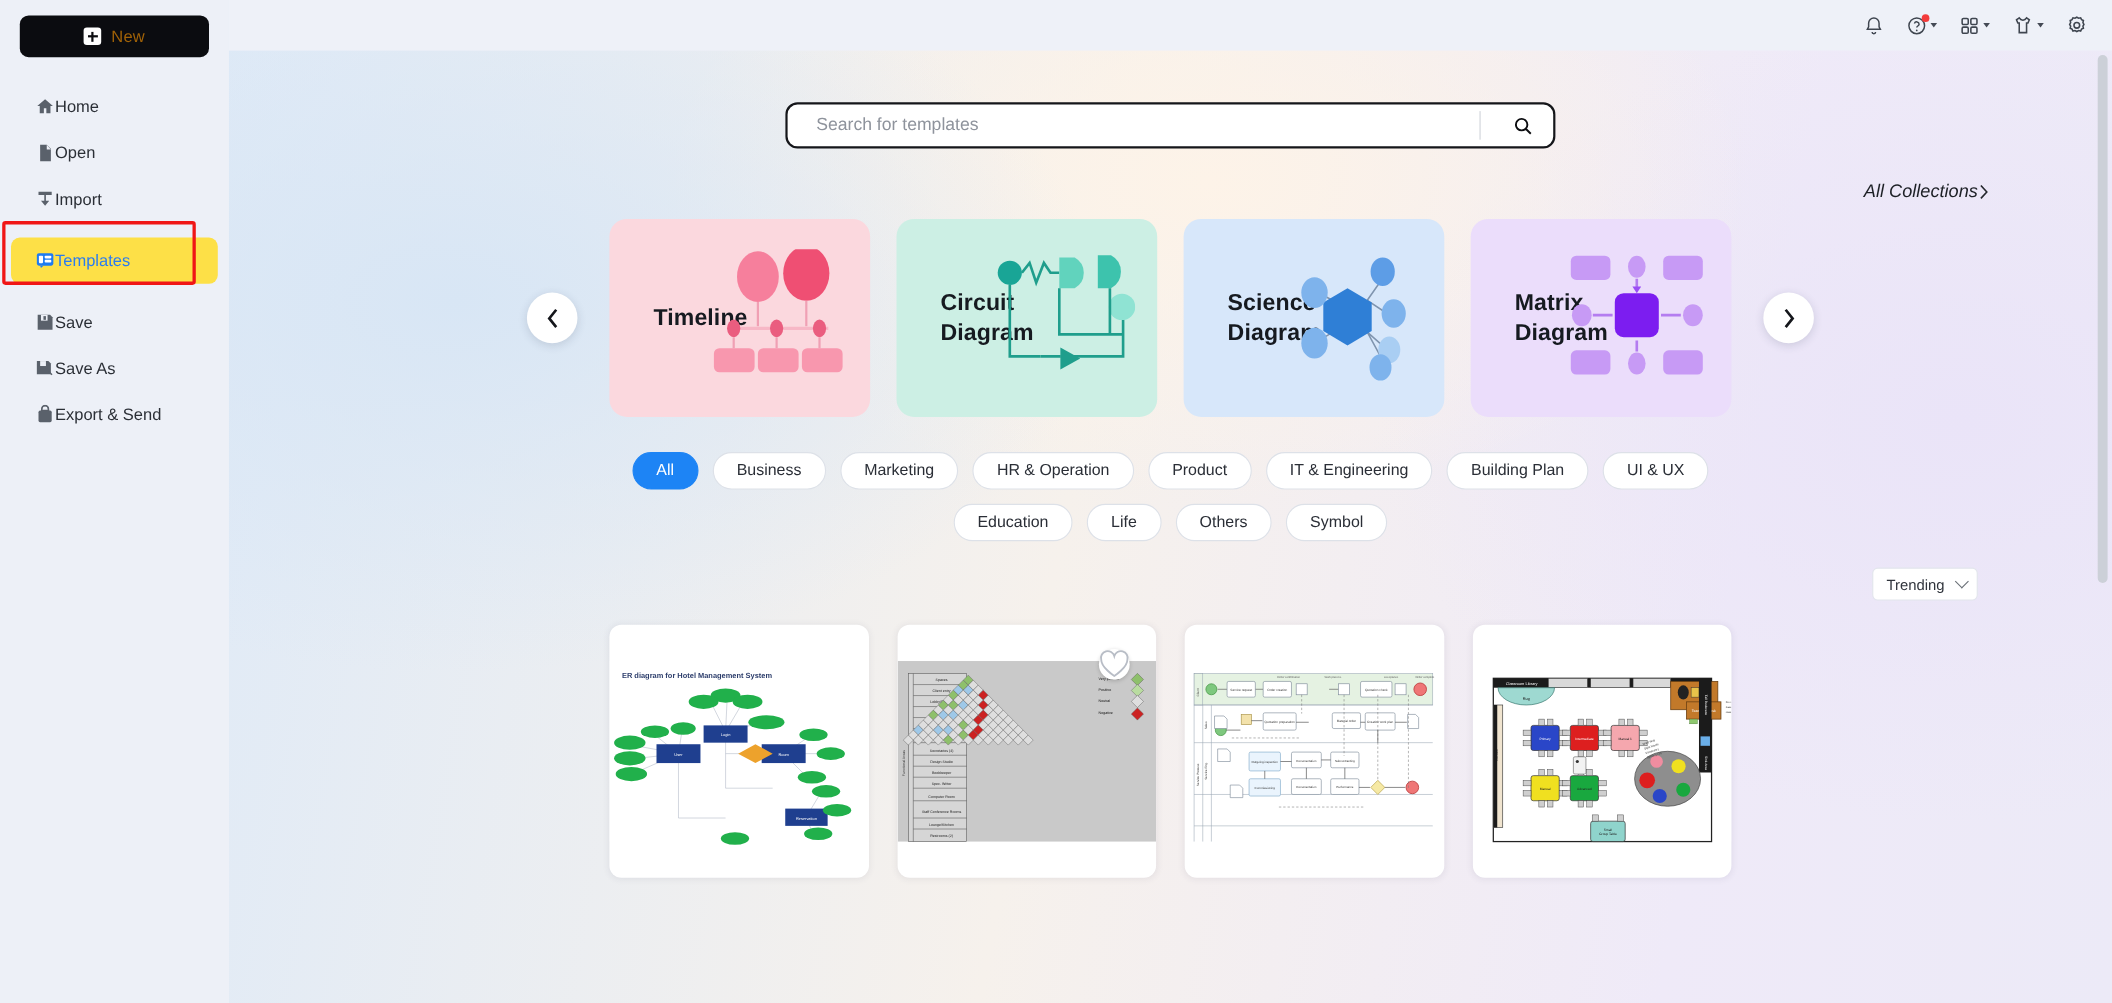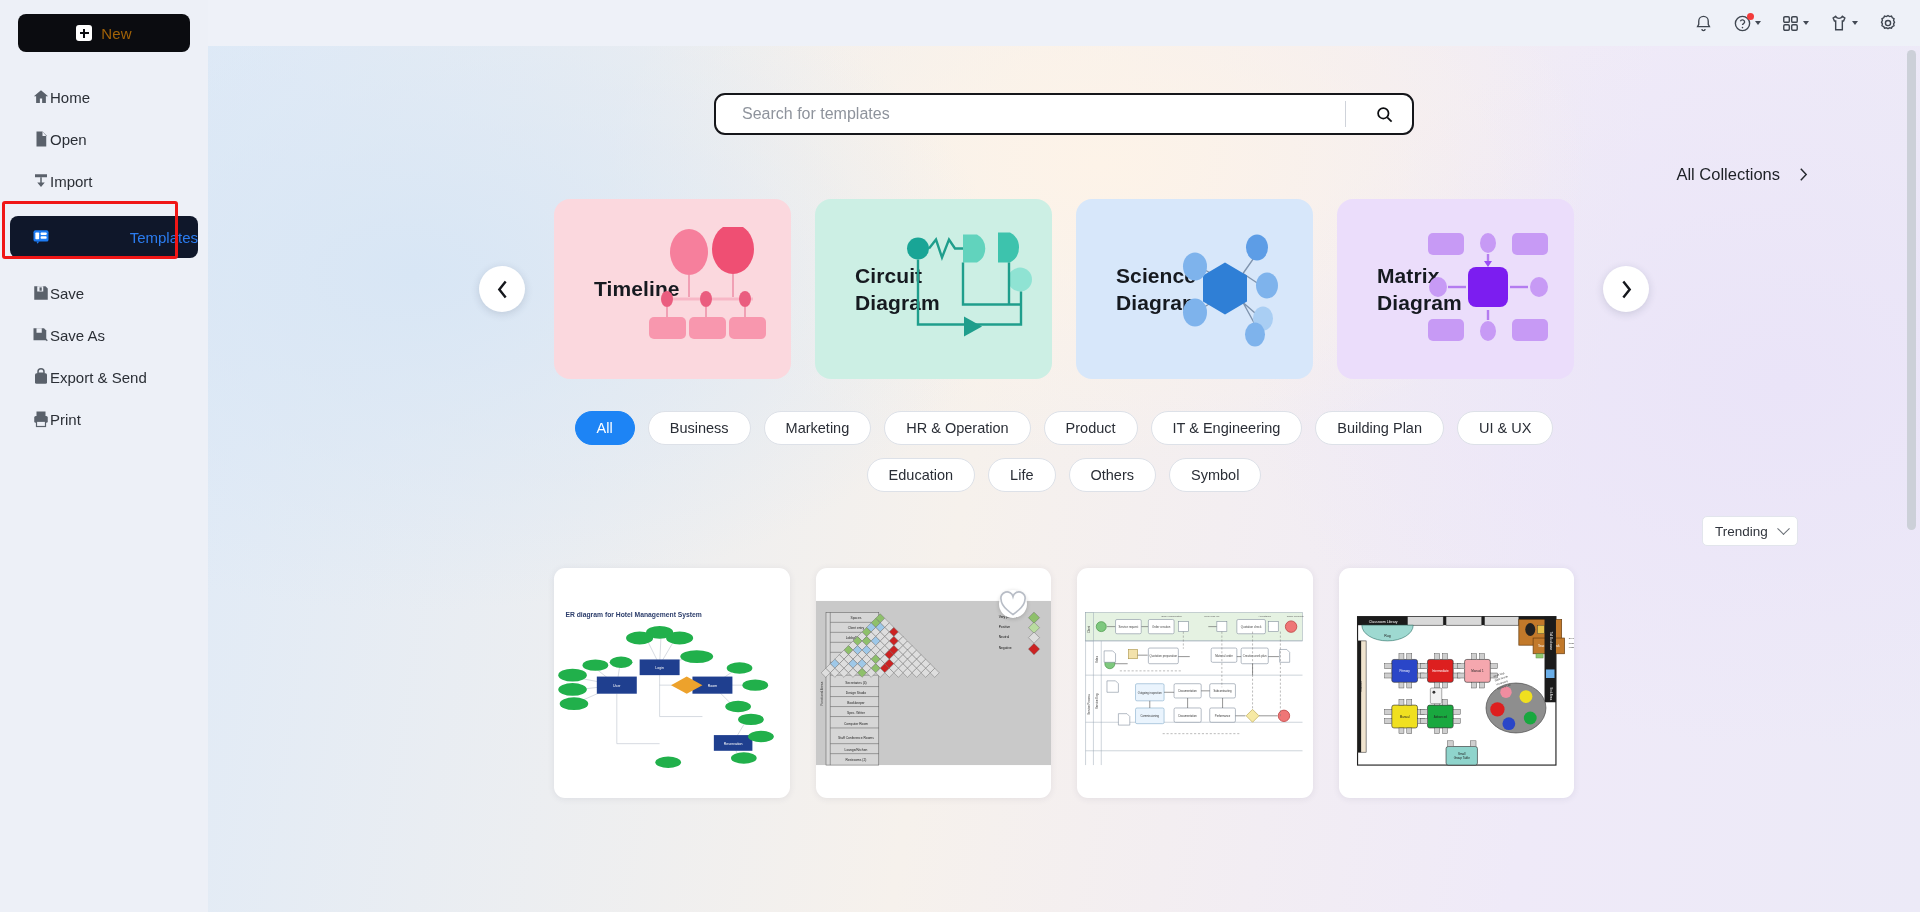--- a/index.html
+++ b/index.html
@@ -37,21 +37,21 @@
 
   .nav { margin-top: 24px; }
   .nav-item {
     height: 42px; margin: 0 10px; padding-left: 22px;
     display: flex; align-items: center; 
     border-radius: 8px; cursor: pointer;
     font-size: 15px; color: #2b2f36;
   }
   .nav-item .ico { width: 18px; height: 18px; display: flex; align-items: center; justify-content: center; flex: 0 0 18px;}
   .nav-item .ico svg { display: block; }
-  .nav-item.active { background: #0f172a; color: #1a76e8; justify-content: space-between; }
+  .nav-item.active { background: #fde047; color: #1a76e8; }
   .nav-item.active .lbl { color: #2b7cf0; }
 
   .nav-gap { height: 14px; }
 
   .highlight-box {
     position: absolute; left: 2px; top: 201px;
     width: 176px; height: 58px;
     border: 3px solid #f01616; border-radius: 3px;
     pointer-events: none; z-index: 20;
   }
@@ -88,21 +88,21 @@
   .search-box input {
     flex: 1; border: none; outline: none; background: transparent;
     font-size: 16px; color: #1b1d22; font-family: "Liberation Sans", sans-serif;
   }
   .search-box input::placeholder { color: #8e939c; }
   .vdiv { width: 1px; height: 26px; background: #cfd3da; margin-right: 18px; }
   .search-ico { width: 40px; display: flex; align-items: center; justify-content: center; cursor: pointer; }
 
   
   .coll-row { display: flex; justify-content: flex-end; padding-right: 112px; margin-top: 30px; }
-  .coll-link { display: flex; align-items: center; gap: 19px; font-size: 16.5px; color: #1d2026; cursor: pointer; }
+  .coll-link { display: flex; align-items: center; gap: 1px; font-size: 16.5px; color: #1d2026; cursor: pointer; font-style: italic; }
 
   
   .carousel { position: relative; margin-top: 15px; height: 180px; }
   .cards { display: flex; gap: 24px; padding: 0 346px; height: 180px; }
   .cat-card {
     flex: 1 1 0; border-radius: 16px; position: relative;
     display: flex; align-items: center; padding-left: 40px; cursor: pointer;
     overflow: hidden;
   }
   .cat-card .title { font-size: 21px; font-weight: bold; color: #161a20; line-height: 1.3; width: 120px; letter-spacing: .1px;}
@@ -251,30 +251,20 @@
       <div class="nav-item">
         <span class="ico">
           <svg width="18" height="18" viewBox="0 0 24 24" fill="#5a616b">
               <path d="M8 5a4 4 0 018 0v2H8z" fill="none" stroke="#5a616b" stroke-width="2"></path>
               <rect x="4" y="7" width="16" height="14" rx="2"></rect>
             </svg>
         </span>
         <span class="lbl">Export &amp; Send</span>
       </div>
 
-      <div class="nav-item">
-        <span class="ico">
-          <svg width="18" height="18" viewBox="0 0 24 24" fill="#5a616b">
-              <rect x="6" y="2" width="12" height="6"></rect>
-              <rect x="3" y="8" width="18" height="9" rx="2"></rect>
-              <rect x="6" y="15" width="12" height="7" fill="#edf0f7" stroke="#5a616b" stroke-width="1.6"></rect>
-            </svg>
-        </span>
-        <span class="lbl">Print</span>
-      </div>
     </nav>
 
     <div class="highlight-box"></div>
   </aside>
 
   <main class="main">
 
     <div class="topbar">
       <span class="tb-ico">
         <svg width="19" height="19" viewBox="0 0 24 24" fill="none" stroke="#3f4650" stroke-width="1.7">

